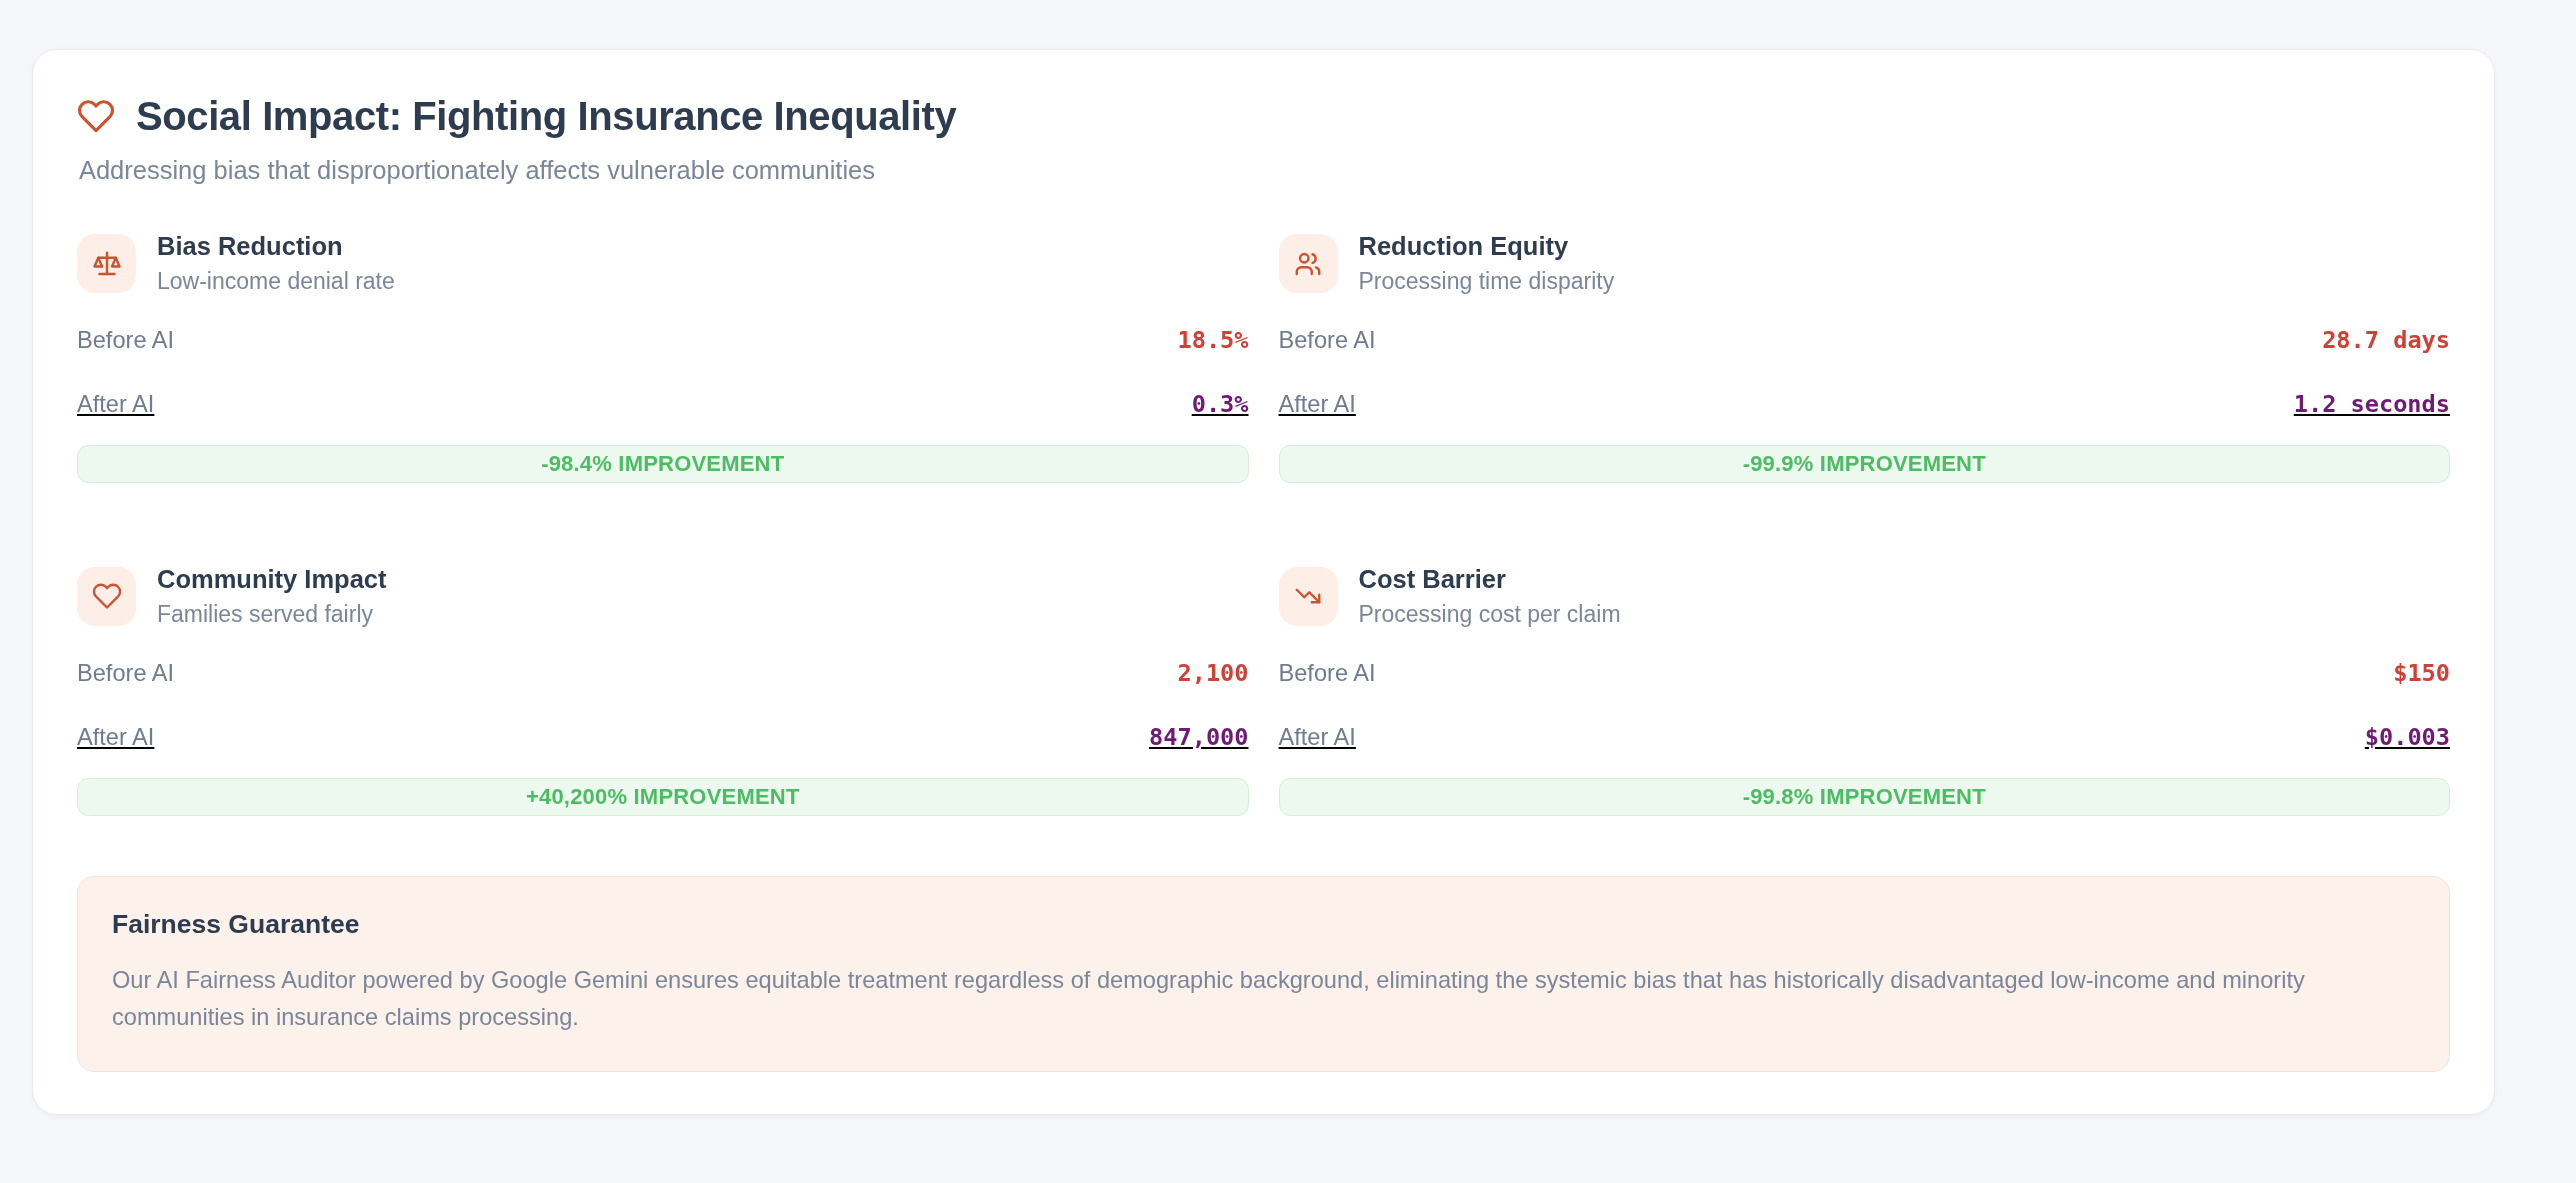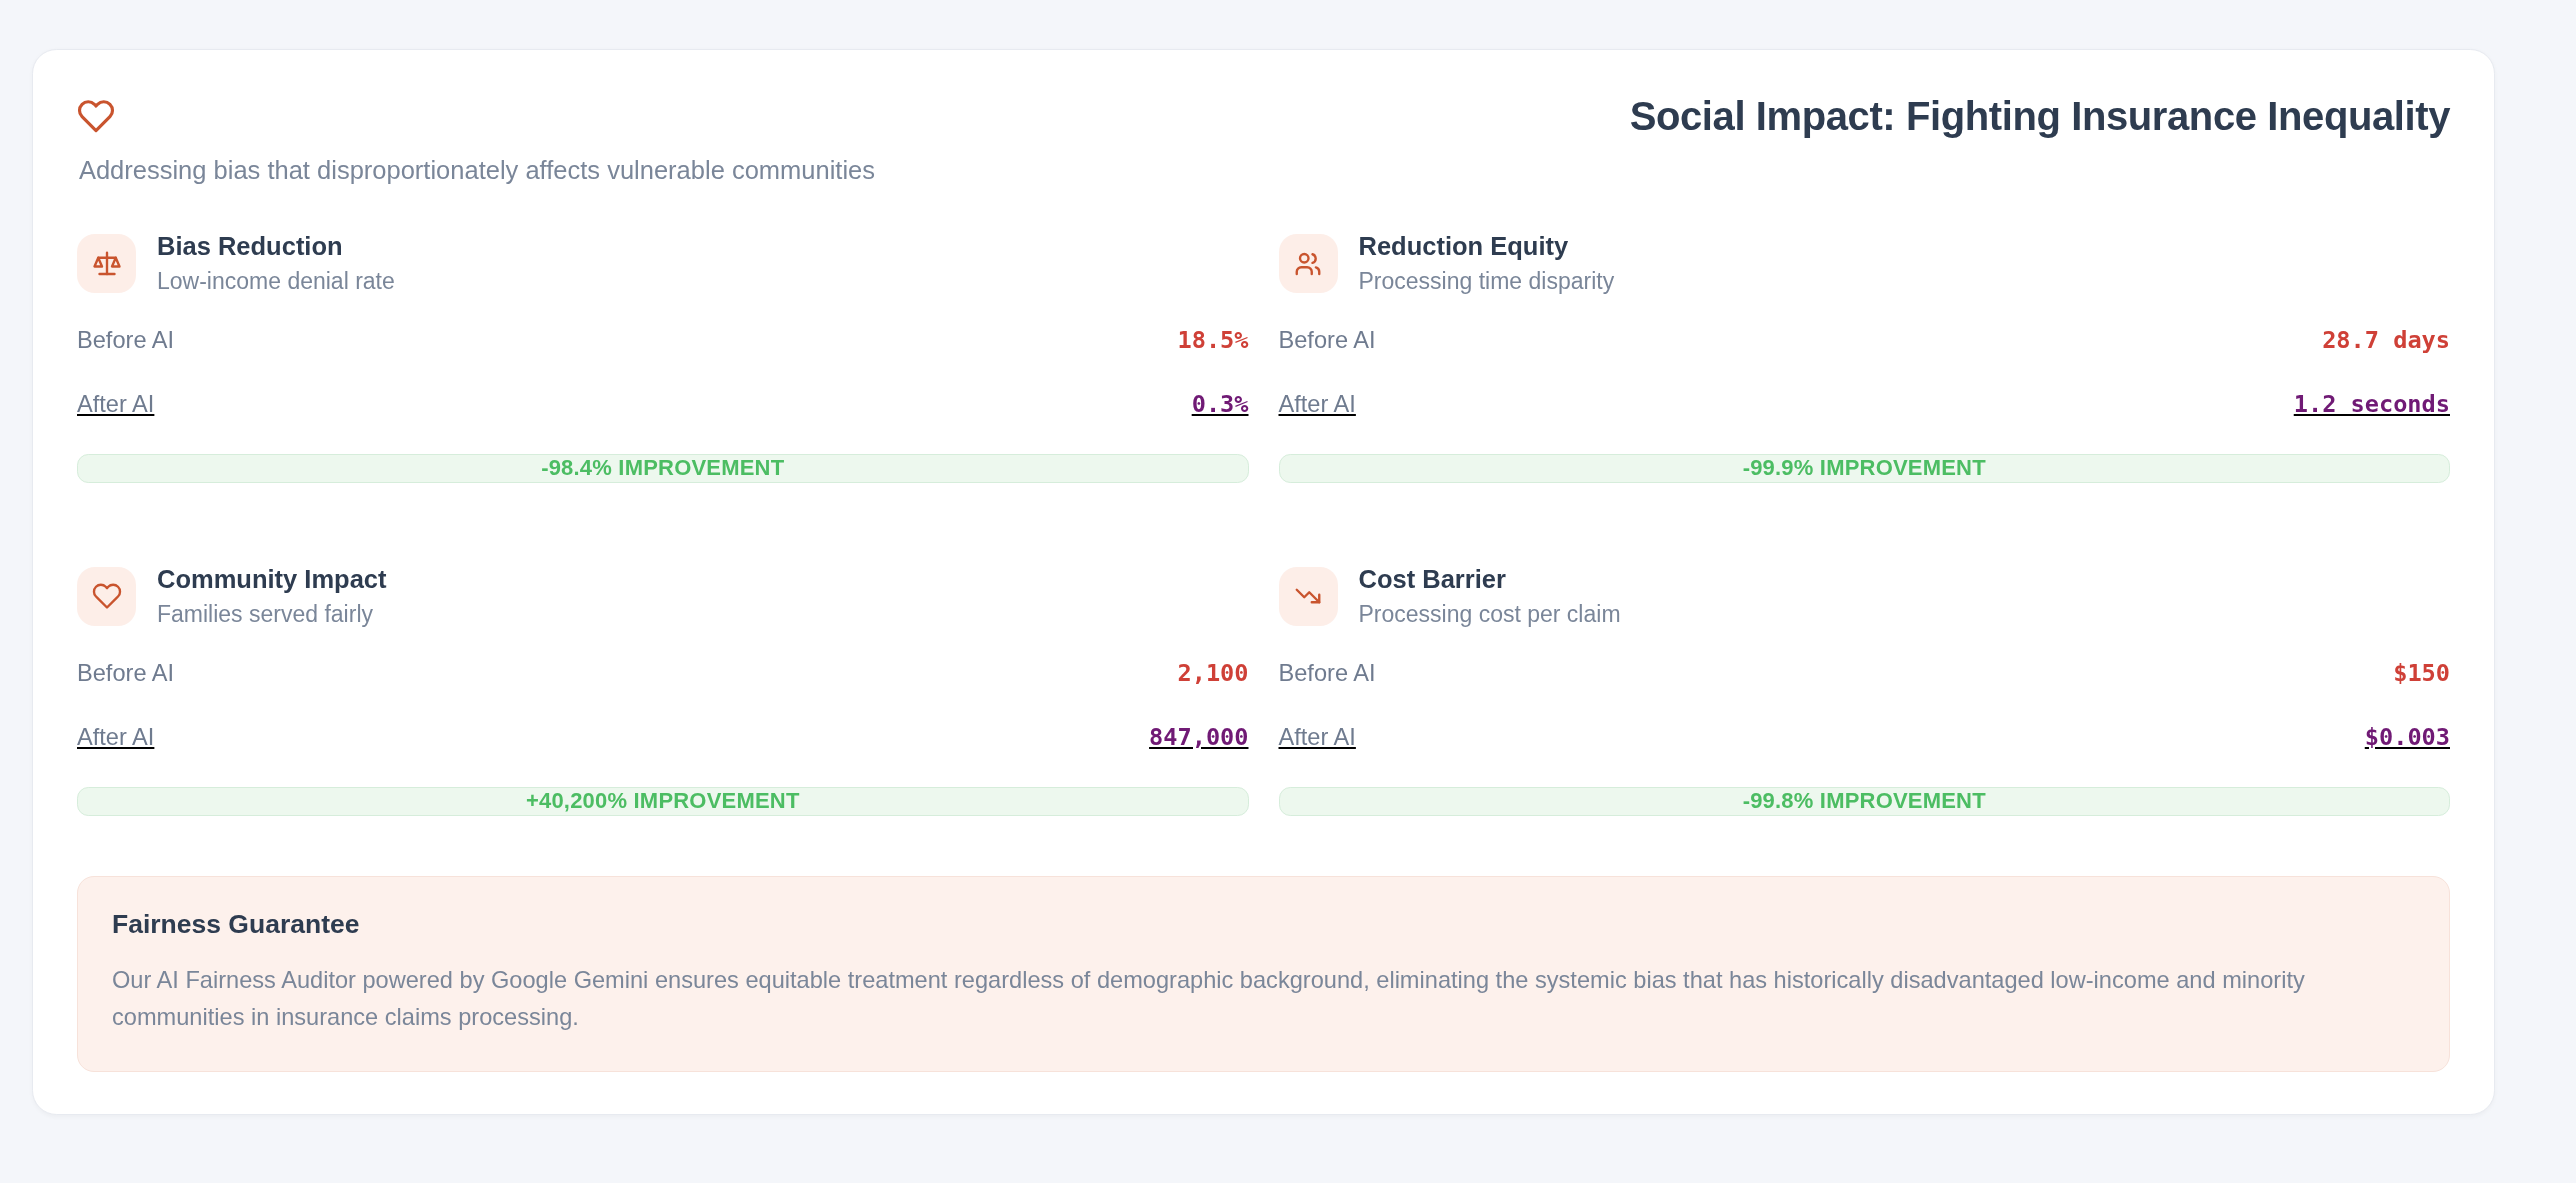--- a/index.html
+++ b/index.html
@@ -22,21 +22,21 @@
   .panel {
     background: #ffffff;
     border: 1.9px solid #e7eaf0;
     border-radius: 24.6px;
     box-shadow: 0 1.9px 4.7px rgba(16,24,40,0.035);
     padding: 45px 44px 42px 44px;
     width: 2463px;
   }
 
   
-  .panel-header { display: flex; align-items: center; gap: 21px; justify-content: space-between; }
+  .panel-header { display: flex; align-items: center; gap: 21px; }
 
   .heart-icon-lg { width: 38px; height: 38px; flex: 0 0 38px; display: block; }
 
   .panel-title {
     font-size: 40px;
     font-weight: bold;
     color: #2e3c50;
     letter-spacing: -0.4px;
     line-height: 1.05;
   }
@@ -103,25 +103,25 @@
     font-family: "DejaVu Sans Mono", "Liberation Mono", monospace;
     font-size: 23.6px;
     font-weight: bold;
     line-height: 1.2;
     white-space: pre;
   }
   .row-value.before { color: #cf4037; }
   .row-value.after  { color: #701a75; }
 
   .improvement-badge {
-    margin-top: 30px;
+    margin-top: 21px;
     background: #edf8ee;
     border: 1.9px solid #d6eddb;
     border-radius: 11.3px;
-    height: 29px;
+    height: 38px;
     display: flex;
     align-items: center;
     justify-content: center;
     color: #4cbd63;
     font-size: 22px;
     font-weight: bold;
     letter-spacing: 0.2px;
     text-align: center;
   }
 

